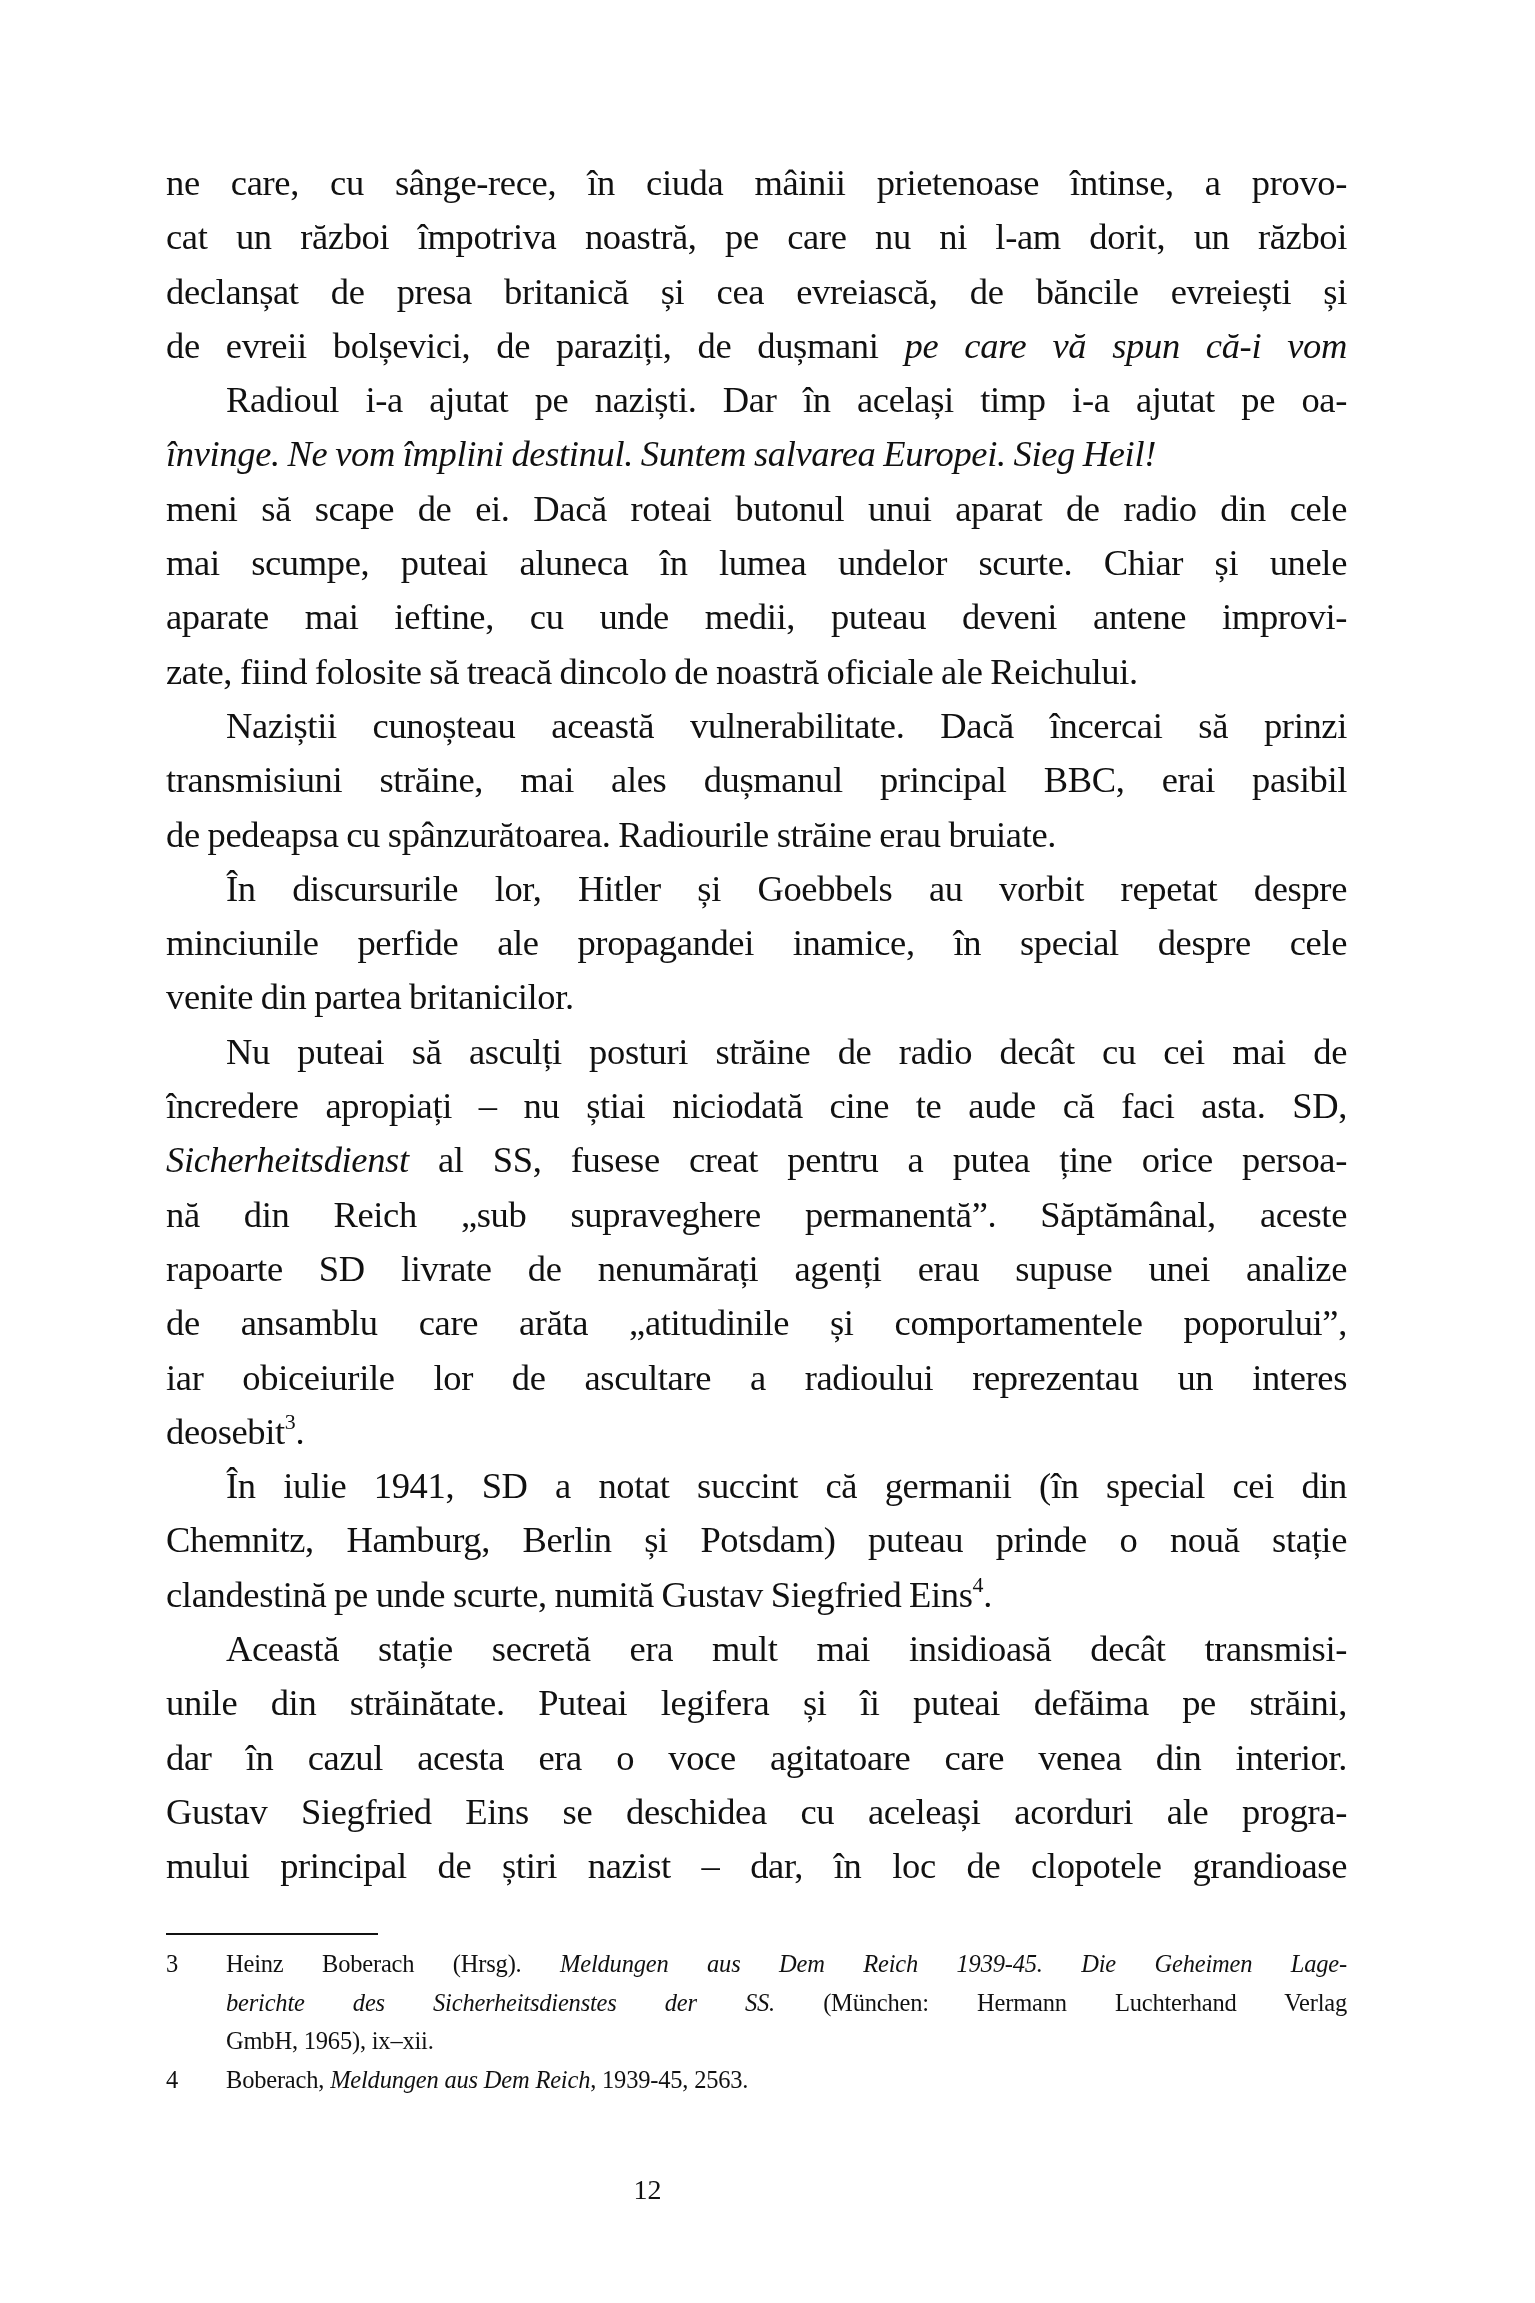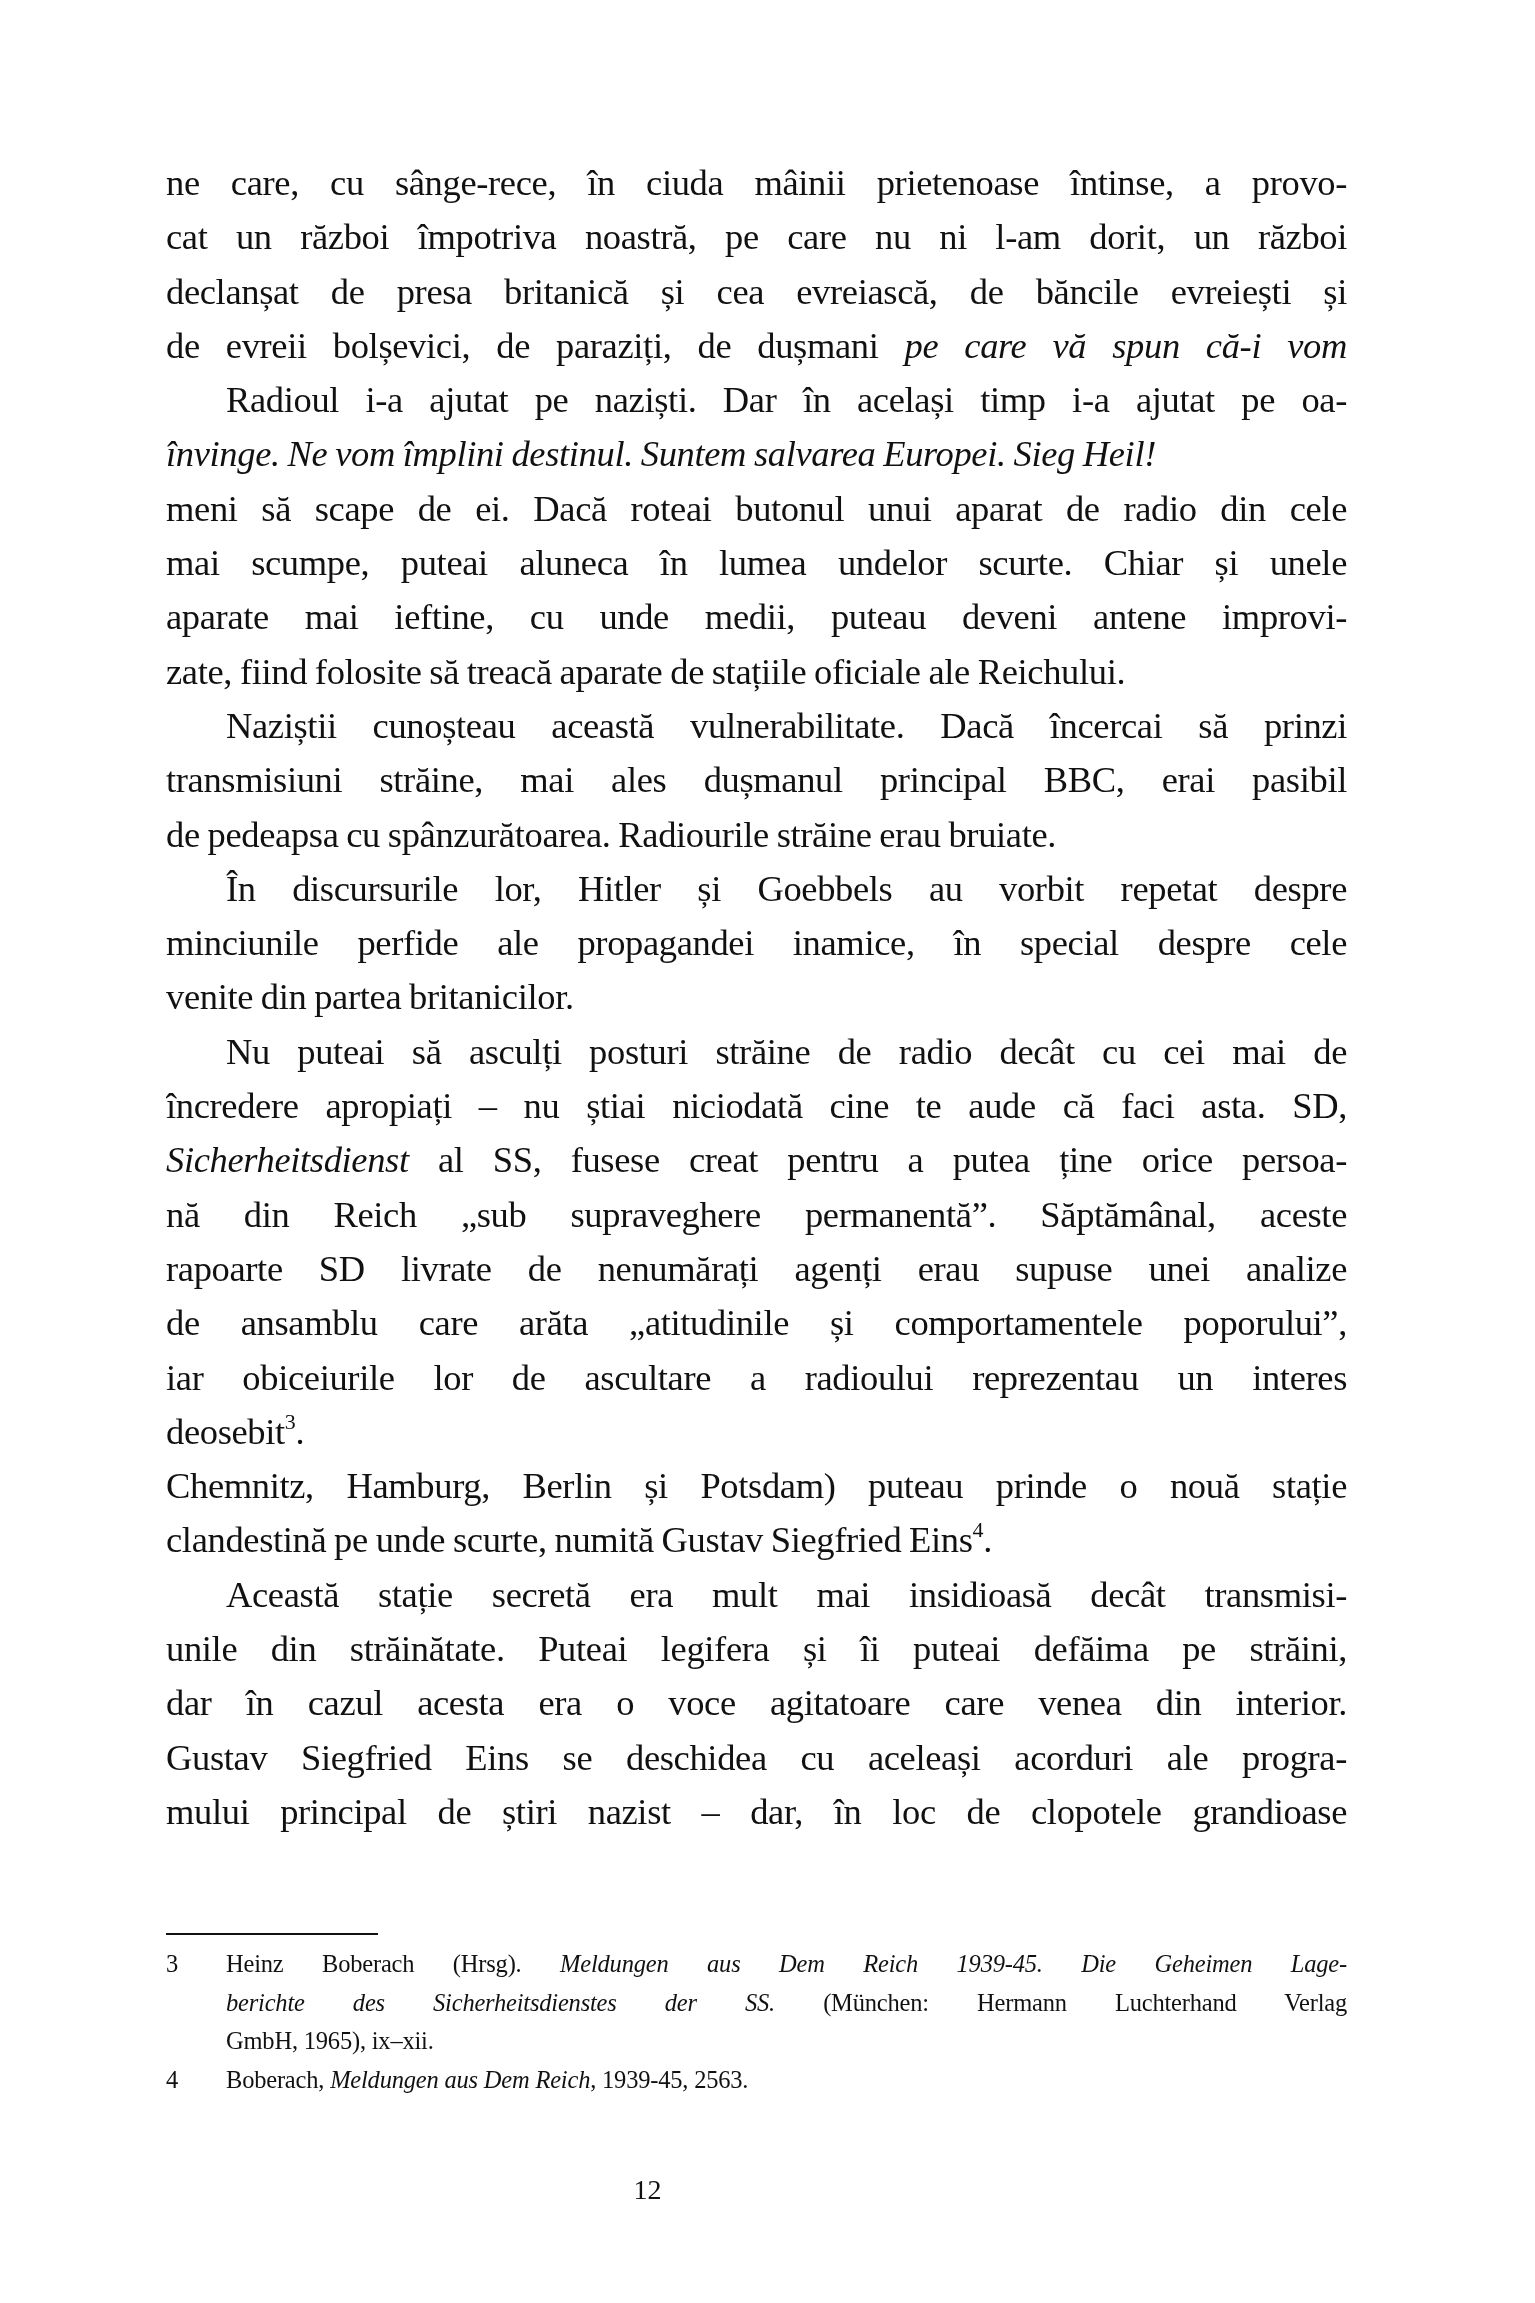--- a/index.html
+++ b/index.html
@@ -108,35 +108,36 @@
   <div class="body-text" id="body-text">
       <div class="line"><span>ne care, cu sânge-rece, în ciuda mâinii prietenoase întinse, a provo-</span></div>
       <div class="line"><span>cat un război împotriva noastră, pe care nu ni l-am dorit, un război</span></div>
       <div class="line"><span>declanșat de presa britanică și cea evreiască, de băncile evreiești și</span></div>
       <div class="line"><span>de evreii bolșevici, de paraziți, de dușmani </span><span class="it">pe care vă spun că-i vom</span></div>
       <div class="line indent"><span>Radioul i-a ajutat pe naziști. Dar în același timp i-a ajutat pe oa-</span></div>
       <div class="line end"><span class="it">învinge. Ne vom împlini destinul. Suntem salvarea Europei. Sieg Heil!</span></div>
       <div class="line"><span>meni să scape de ei. Dacă roteai butonul unui aparat de radio din cele</span></div>
       <div class="line"><span>mai scumpe, puteai aluneca în lumea undelor scurte. Chiar și unele</span></div>
       <div class="line"><span>aparate mai ieftine, cu unde medii, puteau deveni antene improvi-</span></div>
-      <div class="line end"><span>zate, fiind folosite să treacă aparate de stațiile oficiale ale Reichului.</span></div>
+      <div class="line end"><span>zate, fiind folosite să treacă dincolo de noastră oficiale ale Reichului.</span></div>
       <div class="line indent"><span>Naziștii cunoșteau această vulnerabilitate. Dacă încercai să prinzi</span></div>
       <div class="line"><span>transmisiuni străine, mai ales dușmanul principal BBC, erai pasibil</span></div>
       <div class="line end"><span>de pedeapsa cu spânzurătoarea. Radiourile străine erau bruiate.</span></div>
       <div class="line indent"><span>În discursurile lor, Hitler și Goebbels au vorbit repetat despre</span></div>
       <div class="line"><span>minciunile perfide ale propagandei inamice, în special despre cele</span></div>
       <div class="line end"><span>venite din partea britanicilor.</span></div>
       <div class="line indent"><span>Nu puteai să asculți posturi străine de radio decât cu cei mai de</span></div>
       <div class="line"><span>încredere apropiați – nu știai niciodată cine te aude că faci asta. SD,</span></div>
       <div class="line"><span class="it">Sicherheitsdienst</span><span> al SS, fusese creat pentru a putea ține orice persoa-</span></div>
       <div class="line"><span>nă din Reich „sub supraveghere permanentă”. Săptămânal, aceste</span></div>
       <div class="line"><span>rapoarte SD livrate de nenumărați agenți erau supuse unei analize</span></div>
       <div class="line"><span>de ansamblu care arăta „atitudinile și comportamentele poporului”,</span></div>
       <div class="line"><span>iar obiceiurile lor de ascultare a radioului reprezentau un interes</span></div>
       <div class="line end"><span>deosebit</span><sup class="fnref">3</sup><span>.</span></div>
+      <div class="line indent"><span>În iulie 1941, SD a notat succint că germanii (în special cei din</span></div>
       <div class="line"><span>Chemnitz, Hamburg, Berlin și Potsdam) puteau prinde o nouă stație</span></div>
       <div class="line end"><span>clandestină pe unde scurte, numită Gustav Siegfried Eins</span><sup class="fnref">4</sup><span>.</span></div>
       <div class="line indent"><span>Această stație secretă era mult mai insidioasă decât transmisi-</span></div>
       <div class="line"><span>unile din străinătate. Puteai legifera și îi puteai defăima pe străini,</span></div>
       <div class="line"><span>dar în cazul acesta era o voce agitatoare care venea din interior.</span></div>
       <div class="line"><span>Gustav Siegfried Eins se deschidea cu aceleași acorduri ale progra-</span></div>
       <div class="line"><span>mului principal de știri nazist – dar, în loc de clopotele grandioase</span></div>
     </div>
 
   <div class="rule"></div>

